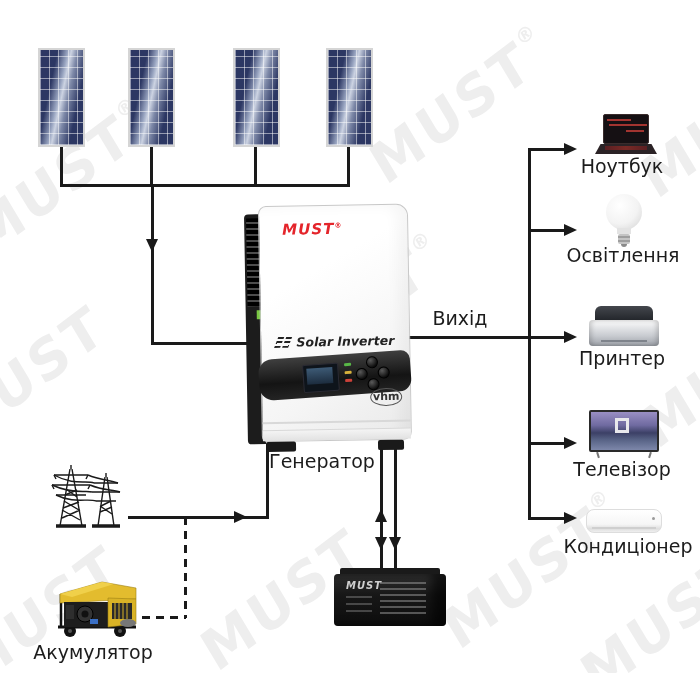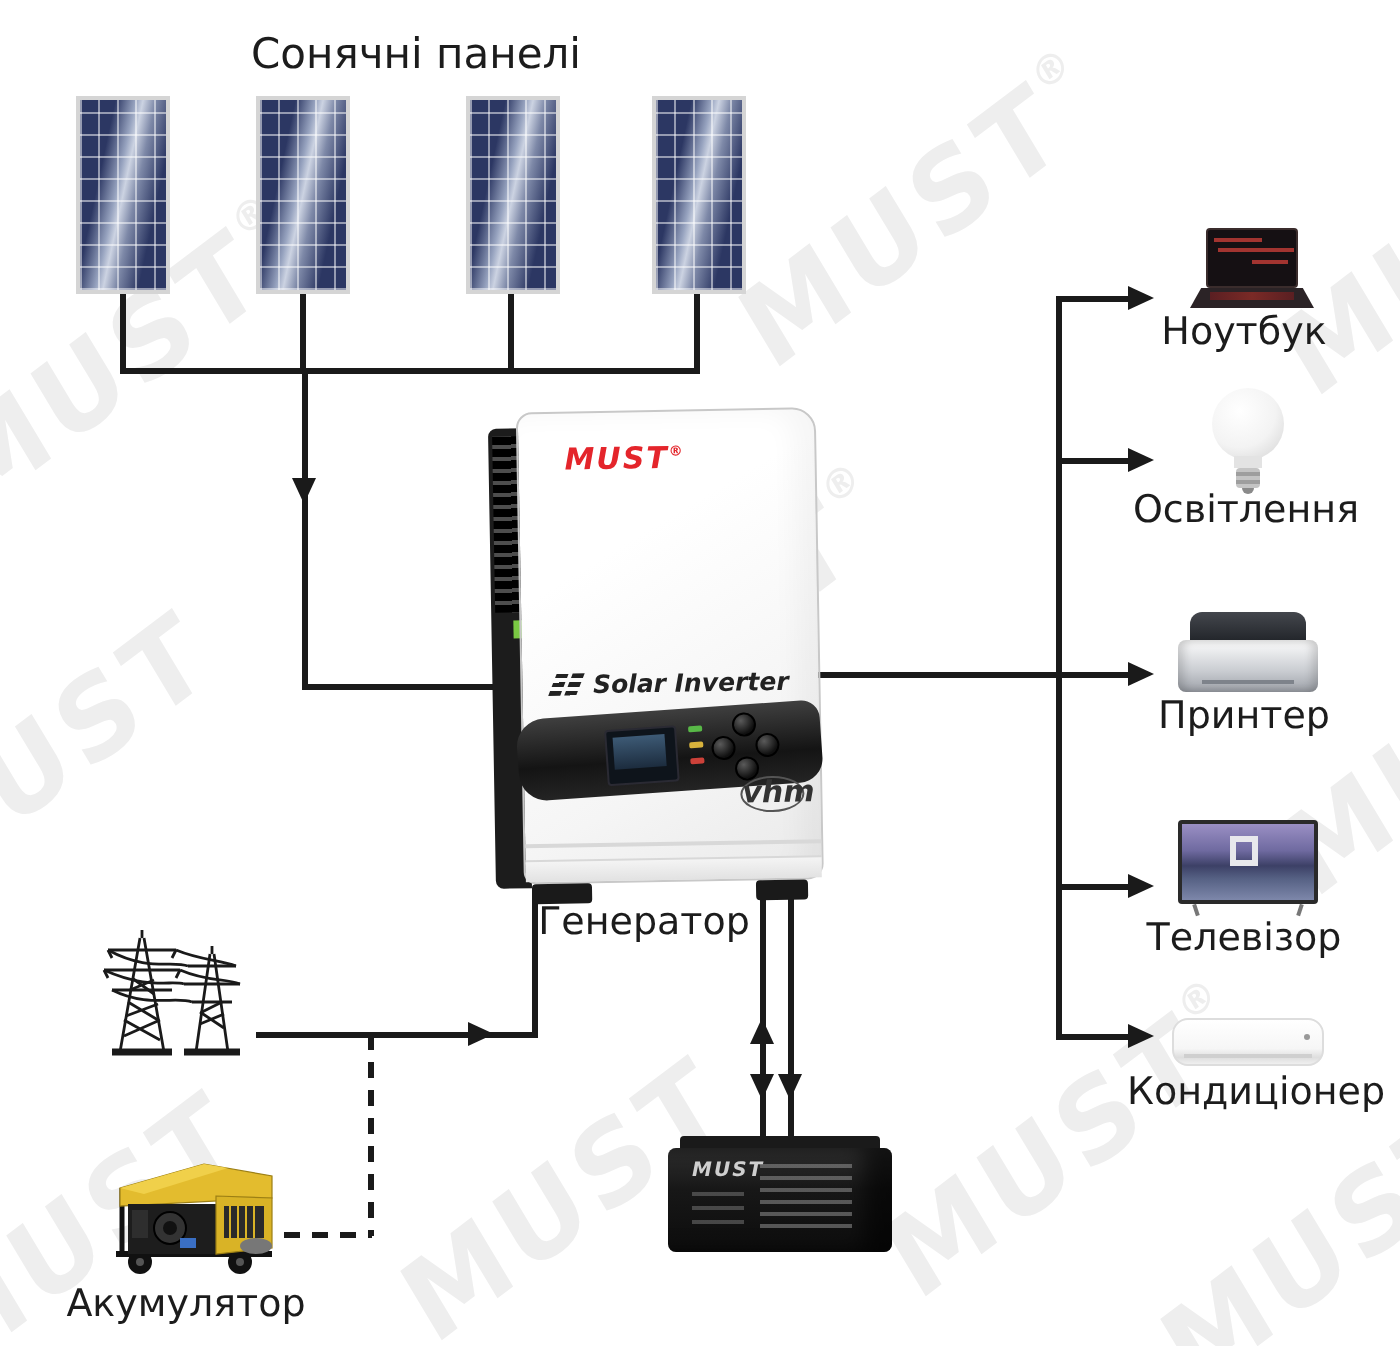--- a/index.html
+++ b/index.html
@@ -50,21 +50,21 @@
     border-radius:14px 9px 12px 14px;background:linear-gradient(180deg,#3f3f3f,#141414 60%,#242424);}
   .inv-lcd{position:absolute;left:44px;top:8px;width:34px;height:26px;background:#0e141b;
     border:1px solid #2a2a33;border-radius:2px;}
   .inv-lcd-scr{position:absolute;left:3px;top:3px;width:26px;height:16px;
     background:linear-gradient(180deg,#3d5a75,#1c2c3e);}
   .led{position:absolute;width:7px;height:3px;border-radius:1px;}
   .btn{position:absolute;width:10px;height:10px;border-radius:50%;
     background:radial-gradient(circle at 35% 30%,#5a5a5a,#101010 70%);border:1px solid #000;}
   .inv-vhm{position:absolute;left:123px;top:184px;width:32px;height:18px;box-sizing:border-box;
     border:1.5px solid #555;border-radius:50%;text-align:center;line-height:15px;
-    font-size:15px;font-style:italic;font-weight:bold;color:#333;}
+    font-size:11px;font-weight:bold;color:#333;}
   .inv-seam{position:absolute;left:15px;width:148px;height:1.5px;background:#d8d8d8;}
   .inv-bottom{position:absolute;left:15px;top:225px;width:148px;height:10px;
     background:linear-gradient(#f4f4f4,#e2e2e2);}
   .inv-foot{position:absolute;height:10px;background:#1a1a1a;border-radius:2px;top:236px;}
   
   .laptop-scr{position:absolute;left:8px;top:0;width:46px;height:30px;background:#151013;
     border:1px solid #3a2c2c;border-radius:2px;box-sizing:border-box;overflow:hidden;}
   .laptop-scr i{position:absolute;left:3px;height:2px;background:#a23430;display:block;}
   .laptop-base{position:absolute;left:0;top:30px;width:62px;height:10px;background:#2b2326;
     clip-path:polygon(9% 0,91% 0,100% 100%,0 100%);}
@@ -116,38 +116,38 @@
   <div class="wm" style="left:-70px;top:345px;"><span>MUST</span></div>
   <div class="wm" style="left:-55px;top:585px;"><span>MUST</span></div>
   <div class="wm" style="left:355px;top:75px;"><span>MUST</span><span class="wm-reg">®</span></div>
   <div class="wm" style="left:628px;top:95px;"><span>MUST</span></div>
   <div class="wm" style="left:250px;top:282px;"><span>MUST</span><span class="wm-reg">®</span></div>
   <div class="wm" style="left:628px;top:345px;"><span>MUST</span></div>
   <div class="wm" style="left:188px;top:568px;"><span>MUST</span></div>
   <div class="wm" style="left:428px;top:540px;"><span>MUST</span><span class="wm-reg">®</span></div>
   <div class="wm" style="left:568px;top:592px;"><span>MUST</span></div>
 
-  <div class="lbl" style="left:98px;top:15px;width:220px;font-size:21px;">Сонячні панелі</div>
 
   <div class="panel" style="left:38px;"></div>
   <div class="panel" style="left:128px;"></div>
   <div class="panel" style="left:233px;"></div>
   <div class="panel" style="left:326px;"></div>
 
   <div class="wire wire-v" style="left:60px;top:147px;height:38px;"></div>
   <div class="wire wire-v" style="left:150px;top:147px;height:38px;"></div>
   <div class="wire wire-v" style="left:254px;top:147px;height:38px;"></div>
   <div class="wire wire-v" style="left:347px;top:147px;height:38px;"></div>
   <div class="wire wire-h" style="left:60px;top:184px;width:290px;"></div>
   <div class="wire wire-v" style="left:151px;top:184px;height:161px;"></div>
   <div class="ar ar-d" style="left:146px;top:239px;"></div>
   <div class="wire wire-h" style="left:151px;top:342px;width:101px;"></div>
 
   <div class="wire wire-h" style="left:407px;top:336px;width:157px;"></div>
   <div class="ar ar-r" style="left:564px;top:331px;"></div>
+  <div class="lbl" style="left:400px;top:307px;width:120px;">Вихід</div>
   <div class="wire wire-v" style="left:528px;top:148px;height:371px;"></div>
   <div class="wire wire-h" style="left:528px;top:148px;width:36px;"></div>
   <div class="ar ar-r" style="left:564px;top:143px;"></div>
   <div class="wire wire-h" style="left:528px;top:229px;width:36px;"></div>
   <div class="ar ar-r" style="left:564px;top:224px;"></div>
   <div class="wire wire-h" style="left:528px;top:442px;width:36px;"></div>
   <div class="ar ar-r" style="left:564px;top:437px;"></div>
   <div class="wire wire-h" style="left:528px;top:517px;width:36px;"></div>
   <div class="ar ar-r" style="left:564px;top:512px;"></div>
 

